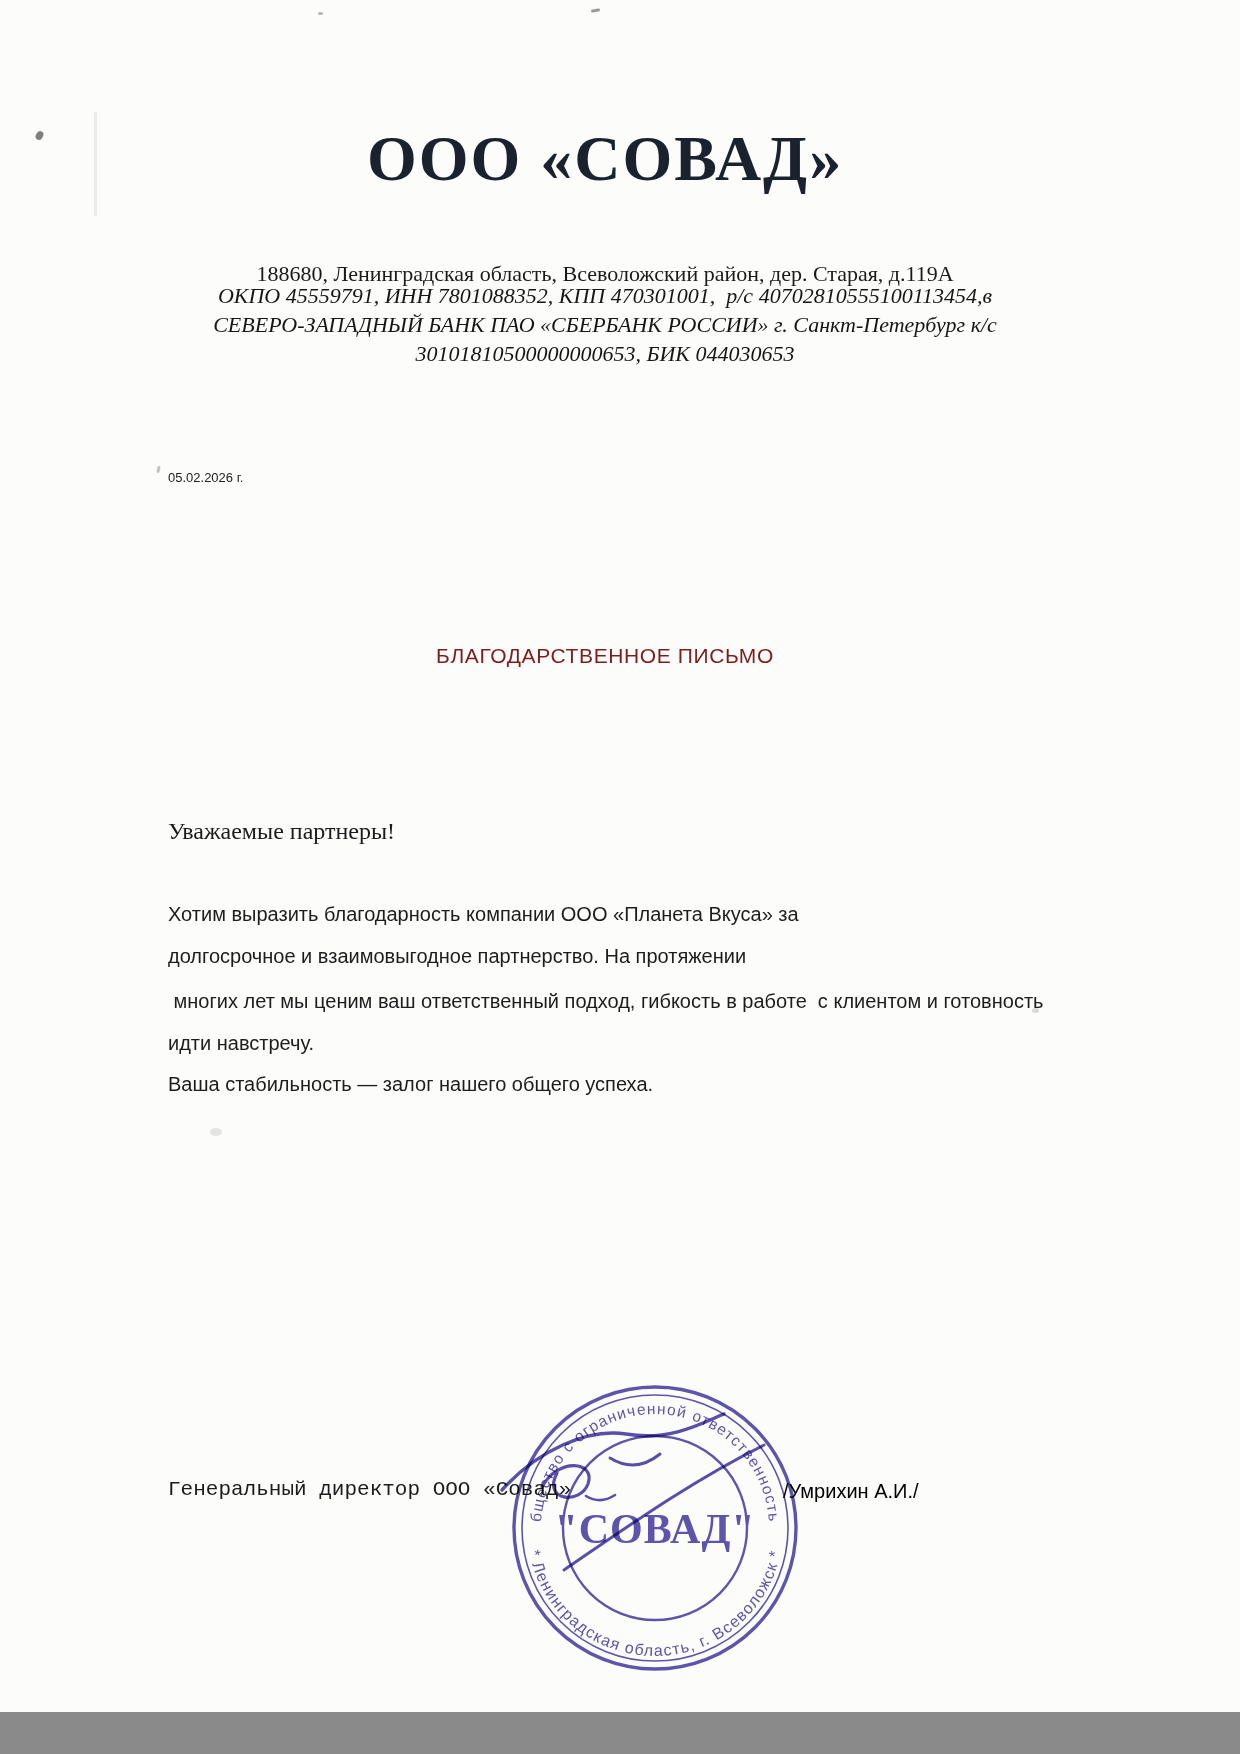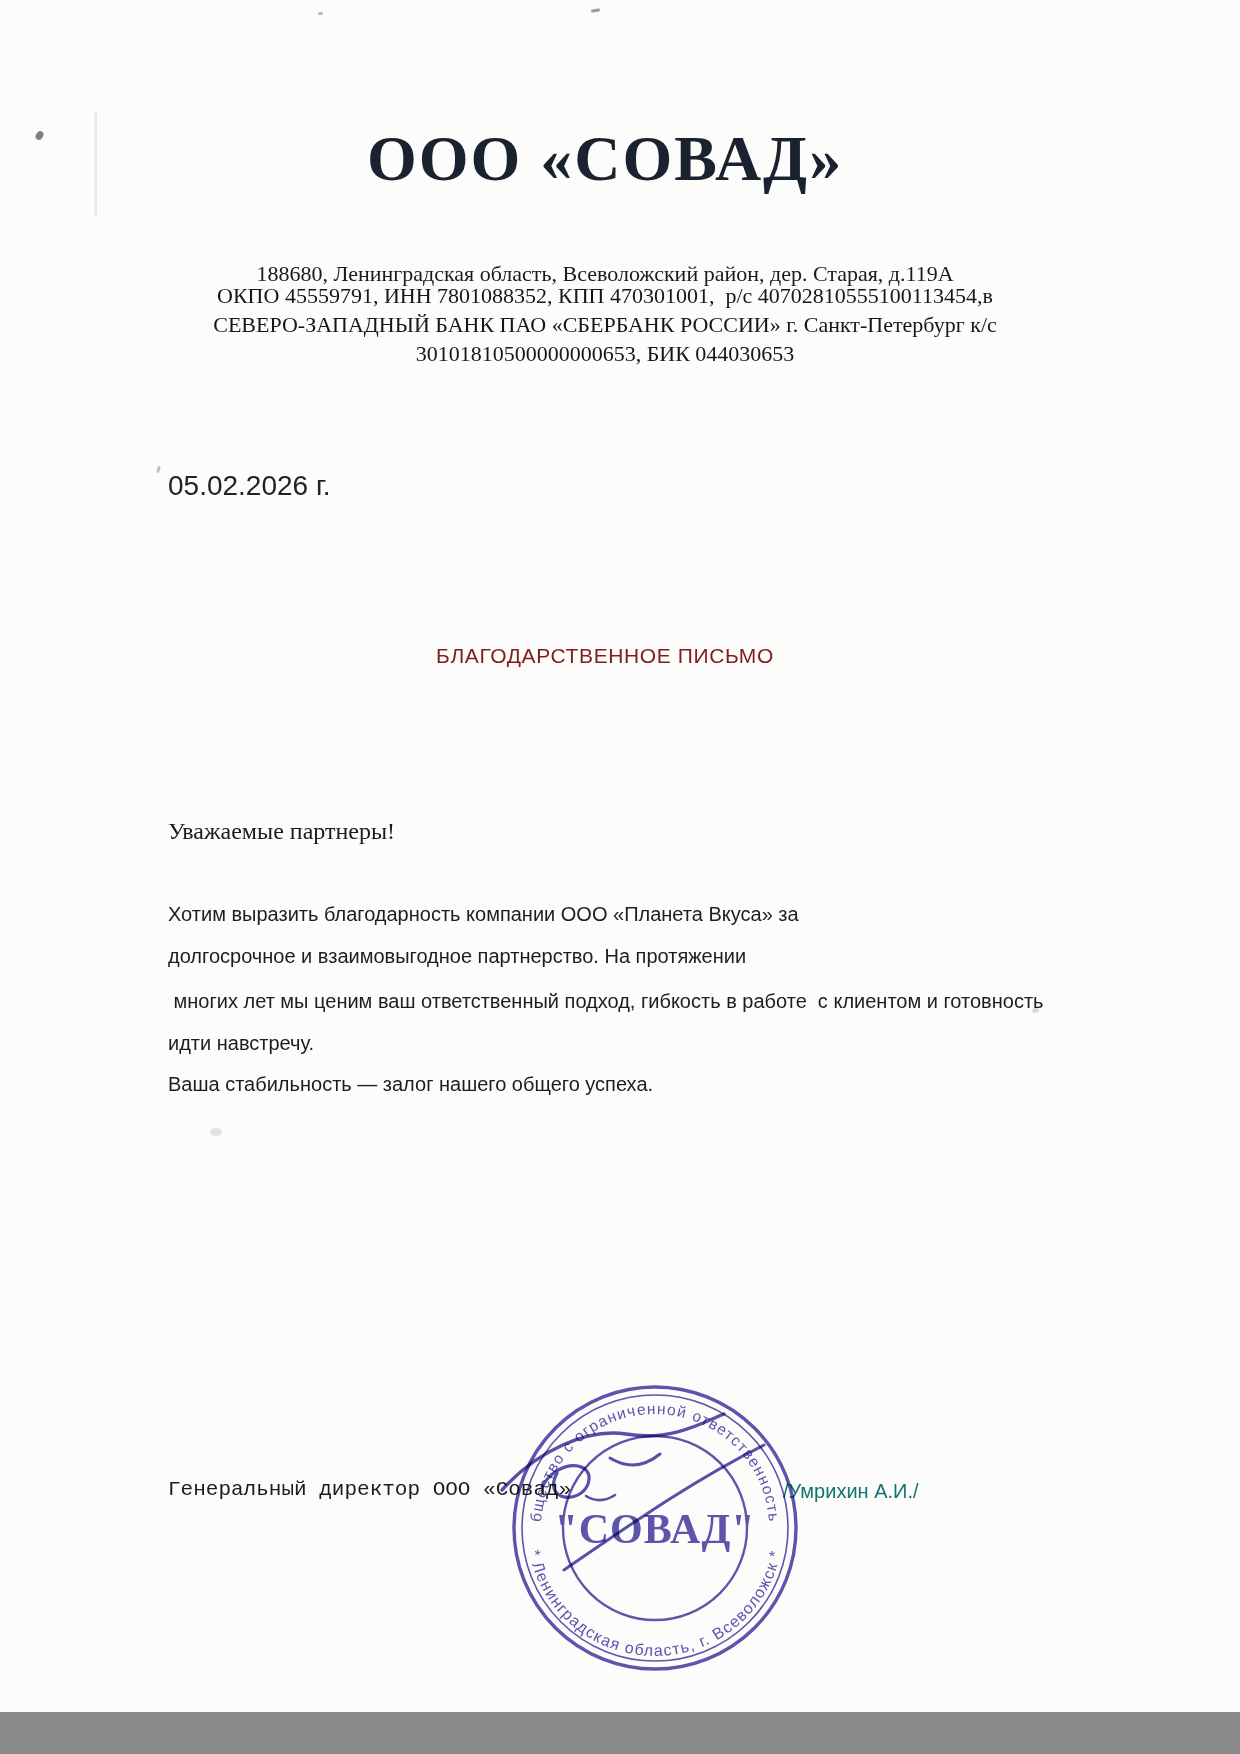--- a/index.html
+++ b/index.html
@@ -31,37 +31,38 @@
     font-size:22px;
     color:#1a1a1a;
     margin-top:21px;
   }
   .bank-block{
     left:0;top:281px;width:1210px;
     text-align:center;
     font-size:22px;
     line-height:29px;
     color:#161616;
+    font-style:italic;
   }
-  .date-text{left:168px;top:470px;font-size:28px;color:#222;}
+  .date-text{left:168px;top:470px;font-size:13px;color:#222;}
   .recipient-text{left:625px;top:468px;font-size:20px;color:#1f1f1f;}
   .letter-heading{
     left:0;top:644px;width:1210px;
     text-align:center;
     font-size:21px;
     letter-spacing:0.6px;
     color:#7f1d1d;
   }
   .greeting-text{left:168px;top:818px;font-size:24px;color:#1b1b1b;font-family:Liberation Serif, serif;}
   .para{left:168px;font-size:20px;line-height:42px;color:#1d1d1d;}
   .para-1{top:893px;width:745px;}
   .para-2{top:980px;width:895px;}
   .para-3{top:1063px;width:900px;}
   .sig-position{left:168px;top:1478px;font-size:21px;color:#1c1c1c;font-family:Liberation Mono, monospace;}
-  .sig-name{left:783px;top:1480px;font-size:20px;color:#0f766e;}
+  .sig-name{left:783px;top:1480px;font-size:20px;color:#000000;}
 
   .stamp-wrap{
     left:505px;top:1378px;width:300px;height:300px;
     mix-blend-mode:multiply;
     opacity:.92;
   }
   .scrawl-wrap{
     left:468px;top:1392px;width:350px;height:215px;
     mix-blend-mode:multiply;
     opacity:.95;

